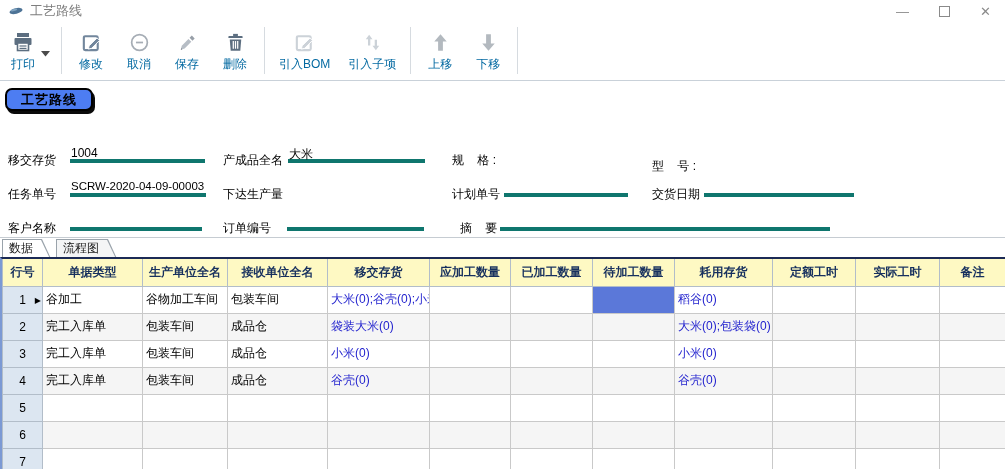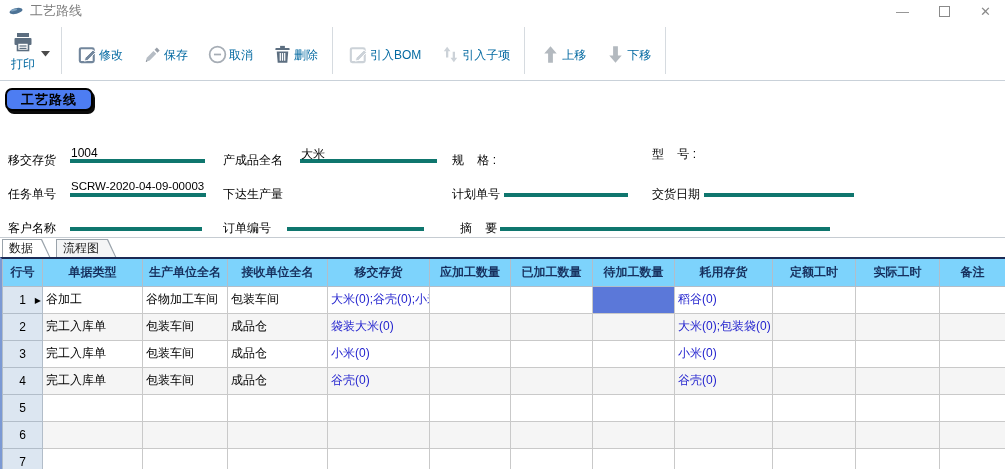--- a/index.html
+++ b/index.html
@@ -10,21 +10,21 @@
   }
   
   .titlebar { position:absolute; top:0; left:0; width:1005px; height:22px; display:flex; align-items:center; background:#fff; }
   .titlebar .app-icon { margin:2px 6px 0 8px; }
   .titlebar .title { font-size:13px; color:#7e7e7e; }
   .win-controls { margin-left:auto; display:flex; align-items:center; gap:30px; padding-right:14px; }
   .win-controls span { color:#8a8a8a; font-size:13px; line-height:1; cursor:default; }
   .win-controls .maxbox { display:inline-block; width:11px; height:11px; border:1px solid #8a8a8a; }
   
   .toolbar { position:absolute; top:22px; left:0; width:1005px; height:59px; border-bottom:1px solid #c9d1d9; display:flex; align-items:stretch; padding-left:2px; background:#fff; }
-  .tbtn { display:flex; align-items:center; padding:7px 9px 0; min-width:48px; cursor:default; }
+  .tbtn { display:flex; flex-direction:column; align-items:center; padding:7px 9px 0; min-width:48px; cursor:default; }
   .tbtn .icn { height:26px; display:flex; align-items:center; justify-content:center; }
   .tbtn .lbl { font-size:12px; color:#0369a1; margin-top:1px; white-space:nowrap; }
   .tbtn.print { flex-direction:row; align-items:flex-start; padding-right:4px; }
   .print-main { display:flex; flex-direction:column; align-items:center; }
   .print-caret { margin:14px 2px 0 6px; }
   .tsep { width:1px; background:#d6dbe0; margin:5px 5px 6px; }
   
   .route-btn { position:absolute; left:5px; top:88px; width:88px; height:23px;
     background:#4d7df2; border:2px solid #000; border-radius:7px; box-shadow:2px 3px 0 #0a0a0a;
     display:flex; align-items:center; justify-content:center;
@@ -40,21 +40,21 @@
   .tab .skin-outer { position:absolute; inset:0; background:#9aa3ab;
     clip-path: polygon(0 0, calc(100% - 11px) 0, 100% 100%, 0 100%); }
   .tab .skin-inner { position:absolute; left:1px; right:1px; top:1px; bottom:0; background:#fff;
     clip-path: polygon(0 0, calc(100% - 11px) 0, 100% 100%, 0 100%); }
   .tab.inactive .skin-inner { background:#f4f5f6; }
   .tab .t-lbl { position:relative; z-index:1; display:block; font-size:12px; line-height:18px; padding:0 20px 0 7px; color:#1a1a1a; }
   
   .grid-wrap { position:absolute; top:257px; left:0; width:1005px; height:212px; overflow:hidden;
     border-top:2px solid #1b2a55; border-left:2px solid #7b99d4; background:#fff; }
   table.grid { border-collapse:collapse; table-layout:fixed; width:1003px; }
-  .grid th { background:#7dd3fc; color:#17305e; font-weight:bold; font-size:12px;
+  .grid th { background:#fef9c3; color:#17305e; font-weight:bold; font-size:12px;
     height:27px; border:1px solid #b2bdc9; border-top:none; padding:0 2px; white-space:nowrap; overflow:hidden; }
   .grid td { height:27px; border:1px solid #c9c9c9; font-size:12px; padding:0 3px;
     white-space:nowrap; overflow:hidden; background:#fff; color:#000; }
   .grid tr.alt td { background:#f5f5f5; }
   .grid td.rowno { background:#dce6f1; border-color:#b2bdc9; text-align:center; position:relative; }
   .grid tr.alt td.rowno { background:#dce6f1; }
   .grid td.inv { color:#1d1dcd; }
   .grid td.sel { background:#5b78d9 !important; }
   .marker { position:absolute; right:1px; top:50%; transform:translateY(-50%); font-size:8px; color:#000; }
 </style>
@@ -106,36 +106,36 @@
           <rect x="4" y="5.5" width="14.5" height="14.5" rx="1.5" fill="none" stroke="#72869c" stroke-width="2.2"></rect>
           <path d="M9.5 15.5l8.3-8.3 2.6 2.6-8.3 8.3-3.4.8z" fill="#72869c" stroke="#fff" stroke-width="1"></path>
         </svg>
     </span>
     <span class="lbl">修改</span>
   </div>
 
   <div class="tbtn">
     <span class="icn">
       <svg width="23" height="23" viewBox="0 0 24 24">
+          <circle cx="12" cy="12" r="8.2" fill="none" stroke="#a6adb5" stroke-width="1.8"></circle>
+          <line x1="8.3" y1="12" x2="15.7" y2="12" stroke="#a6adb5" stroke-width="1.8"></line>
+        </svg>
+    </span>
+    <span class="lbl">取消</span>
+  </div>
+
+  <div class="tbtn">
+    <span class="icn">
+      <svg width="23" height="23" viewBox="0 0 24 24">
           <path d="M5 19.5l4-1.2 7-7-3-3-7 7z" fill="#b6bdc5"></path>
           <path d="M14.2 7.1l2.3-2.3 3 3-2.3 2.3z" fill="#989fa8"></path>
           <path d="M5 19.5l1.6-.5-1.1-1.1z" fill="#6d747c"></path>
         </svg>
     </span>
     <span class="lbl">保存</span>
-  </div>
-
-  <div class="tbtn">
-    <span class="icn">
-      <svg width="23" height="23" viewBox="0 0 24 24">
-          <circle cx="12" cy="12" r="8.2" fill="none" stroke="#a6adb5" stroke-width="1.8"></circle>
-          <line x1="8.3" y1="12" x2="15.7" y2="12" stroke="#a6adb5" stroke-width="1.8"></line>
-        </svg>
-    </span>
-    <span class="lbl">取消</span>
   </div>
 
   <div class="tbtn">
     <span class="icn">
       <svg width="23" height="23" viewBox="0 0 24 24">
           <rect x="9.5" y="3" width="5" height="2.2" fill="#5c6e80"></rect>
           <rect x="4.5" y="5.2" width="15" height="2.2" rx="1" fill="#5c6e80"></rect>
           <path d="M6 8.8h12l-1 11.7H7z" fill="#5c6e80"></path>
           <line x1="9.7" y1="10.5" x2="9.7" y2="18.5" stroke="#fff" stroke-width="1.3"></line>
           <line x1="12" y1="10.5" x2="12" y2="18.5" stroke="#fff" stroke-width="1.3"></line>
@@ -191,24 +191,24 @@
 
 </div>
 
 <div class="route-btn">工艺路线</div>
 
 <div class="form">
   <span class="f-label" style="left:8px;   top:6px;">移交存货</span>
   <span class="f-value" style="left:70px;  top:0px;  width:135px;">1004</span>
 
   <span class="f-label" style="left:223px; top:6px;">产成品全名</span>
-  <span class="f-value" style="left:300px; top:0px;  width:137px;">大米</span>
+  <span class="f-value" style="left:288px; top:0px;  width:137px;">大米</span>
 
   <span class="f-label" style="left:452px; top:6px;">规    格 :</span>
-  <span class="f-label" style="left:652px; top:0;text-align:right;">型    号 :</span>
+  <span class="f-label" style="left:652px; top:12px;text-align:right;">型    号 :</span>
 
   <span class="f-label" style="left:8px;   top:40px;">任务单号</span>
   <span class="f-value" style="left:70px;  top:34px; width:136px; font-size:11.5px;">SCRW-2020-04-09-00003</span>
 
   <span class="f-label" style="left:223px; top:40px;">下达生产量</span>
 
   <span class="f-label" style="left:452px; top:40px;">计划单号</span>
   <span class="f-value" style="left:504px; top:34px; width:124px;"></span>
 
   <span class="f-label" style="left:652px; top:40px;">交货日期</span>

